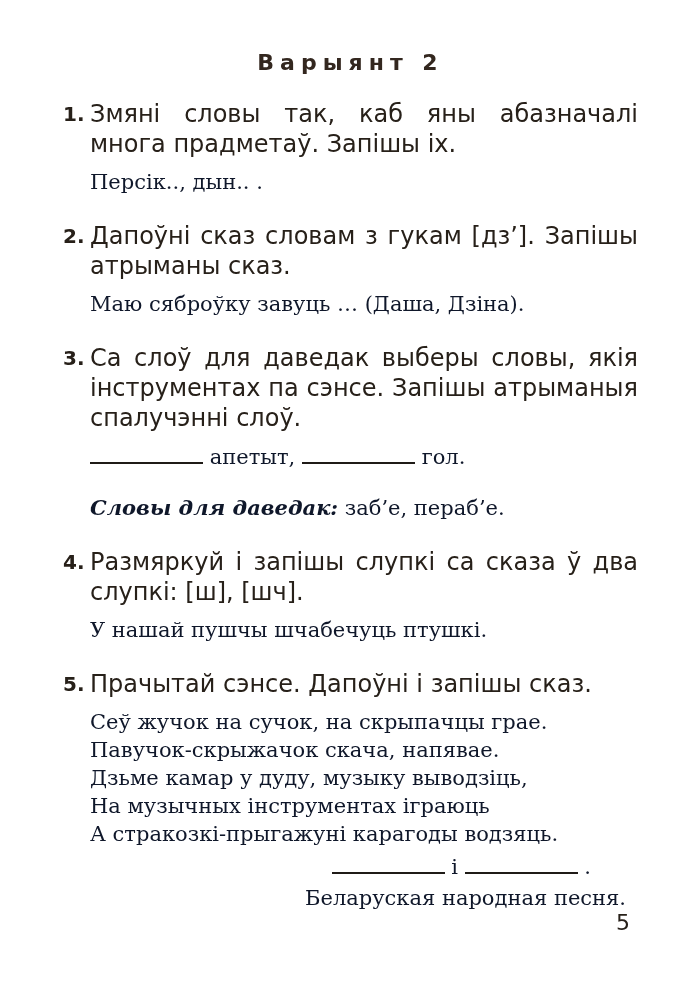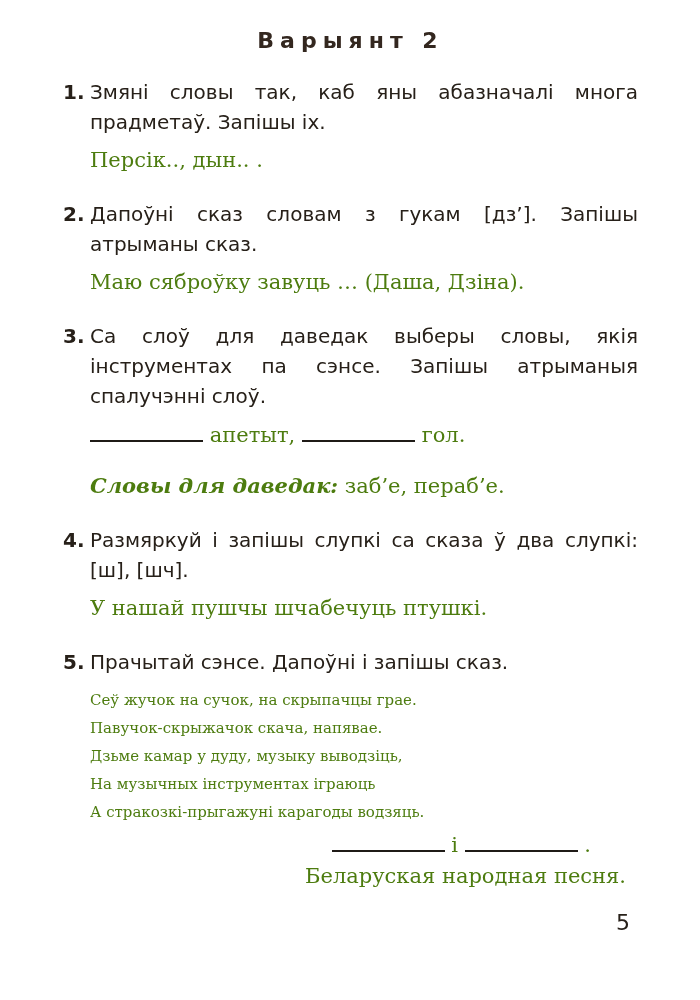--- a/index.html
+++ b/index.html
@@ -9,21 +9,21 @@
   }
   body {
     width: 700px;
     height: 1000px;
     position: relative;
     overflow: hidden;
     font-family: "DejaVu Sans", sans-serif;
     color: #272019;
   }
   .page {
-    padding: 28px 62px 0 63px;
+    padding: 50px 62px 0 63px;
   }
   .title {
     margin: 0 0 24px 0;
     text-align: center;
     font-size: 22px;
     font-weight: bold;
     letter-spacing: 6px;
     color: #33271f;
     font-family: "DejaVu Sans", sans-serif;
   }
@@ -38,28 +38,28 @@
     width: 27px;
     flex-shrink: 0;
     font-size: 20px;
     line-height: 30px;
     font-weight: bold;
     color: #272019;
   }
   .ex-instr {
     flex: 1;
     margin: 0;
-    font-size: 20px;
+    font-size: 24px;
     line-height: 30px;
     text-align: justify;
     color: #272019;
   }
   .serif {
     font-family: "DejaVu Serif", serif;
-    color: #4d7c0f;
+    color: #0f172a;
   }
   .ex-body {
     margin: 9px 0 0 27px;
     font-size: 21px;
     line-height: 28px;
   }
   .blank {
     display: inline-block;
     width: 113px;
     height: 0.95em;
@@ -71,21 +71,21 @@
   }
   .ref-label {
     font-weight: bold;
     font-style: italic;
   }
   .poem {
     margin: 9px 0 0 27px;
   }
   .poem p {
     margin: 0;
-    font-size: 15px;
+    font-size: 21px;
     line-height: 28px;
   }
   .fill-line {
     margin: 4px 0 0 0;
     font-size: 21px;
     line-height: 30px;
     text-align: right;
     padding-right: 47px;
   }
   .attribution {

